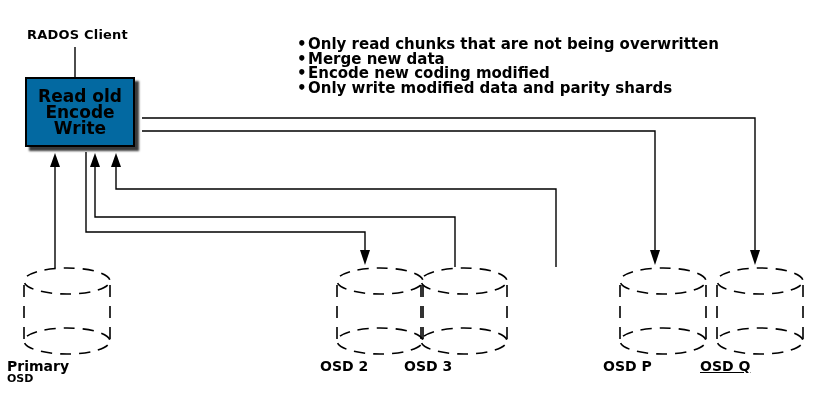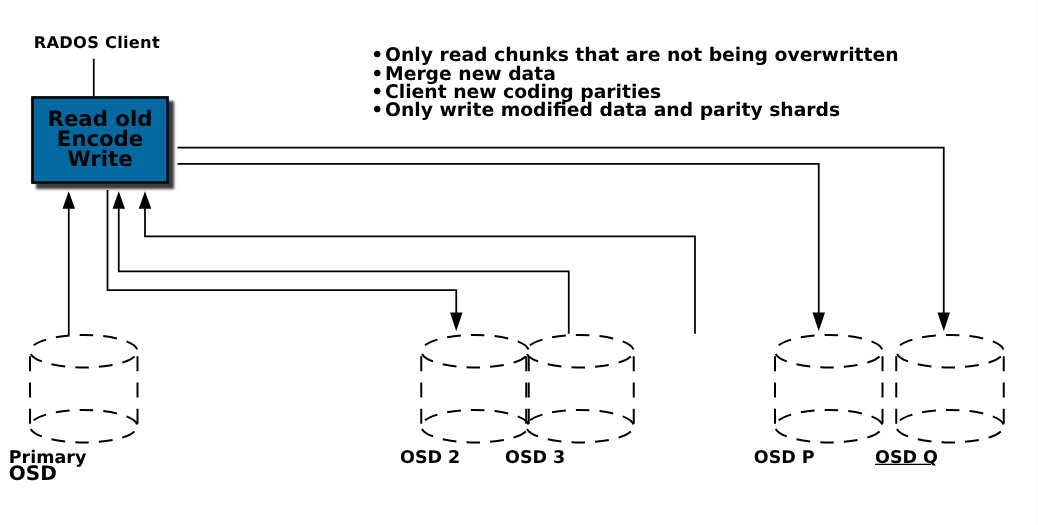--- a/index.html
+++ b/index.html
@@ -27,21 +27,21 @@
   .note{display:flex;font-size:15px;font-weight:bold;line-height:14.6px;white-space:nowrap;}
   .note .marker{width:11px;flex:0 0 11px;}
   .osd{position:absolute;top:265px;width:100px;}
   .osd svg{display:block;margin-left:4px;}
   .osd .cyl{fill:none;stroke:#000;stroke-width:1.6px;stroke-dasharray:11 8;stroke-dashoffset:14;}
   .osd .side{fill:none;stroke:#000;stroke-width:1.6px;stroke-dasharray:12 9;}
   .osd-label{
     margin-top:3px;width:100%;text-align:left;transform:translateX(-10px);
     font-size:14px;font-weight:bold;line-height:13px;white-space:nowrap;
   }
-  .osd-sublabel{font-size:16px;font-weight:bold;line-height:12px;}
+  .osd-sublabel{font-size:11px;font-weight:bold;line-height:12px;}
 </style>
 </head>
 <body>
 
 <div class="stage">
 
   <svg class="wires" viewBox="0 0 830 420" xmlns="http://www.w3.org/2000/svg" aria-hidden="true">
 
     <g>
       <path d="M75,47 V77"></path>
@@ -90,21 +90,21 @@
     <div class="note">
       <span class="marker">•</span>
       <span>Only read chunks that are not being overwritten</span>
     </div>
     <div class="note">
       <span class="marker">•</span>
       <span>Merge new data</span>
     </div>
     <div class="note">
       <span class="marker">•</span>
-      <span>Client new coding parities</span>
+      <span>Encode new coding modified</span>
     </div>
     <div class="note">
       <span class="marker">•</span>
       <span>Only write modified data and parity shards</span>
     </div>
   </div>
 
   <div class="osd" style="left:17px;">
     <svg width="92" height="92" viewBox="0 0 92 92">
       <ellipse class="cyl" cx="46" cy="16" rx="43" ry="13"></ellipse>

